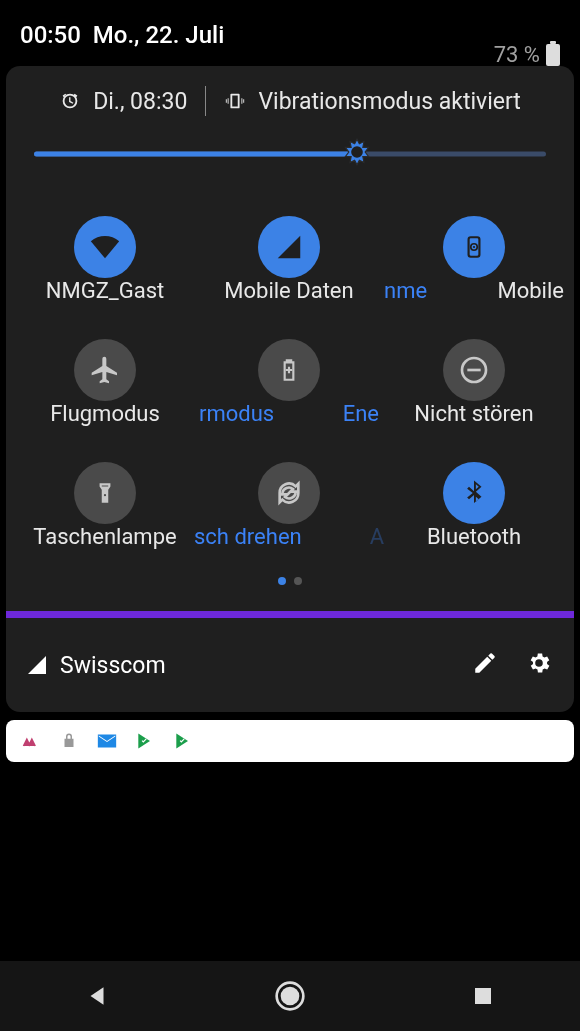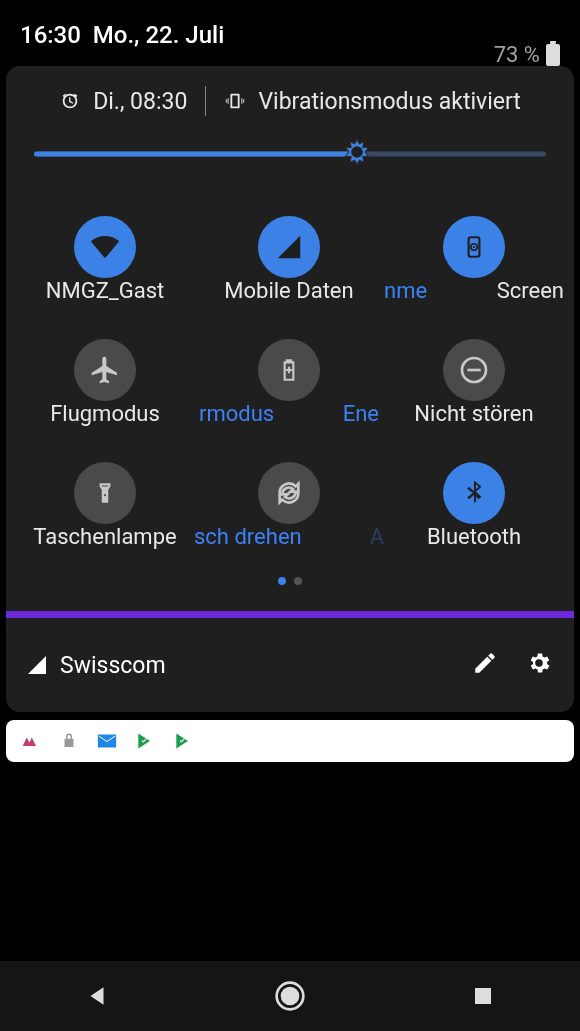--- a/index.html
+++ b/index.html
@@ -52,21 +52,21 @@
   .mid-bg { position:absolute; left:0; right:0; top:830px; height:130px; background:#2f2f2f; z-index:-1;}
 
   
   .grid-wrap { position: relative; overflow: hidden; }
 </style>
 </head>
 <body>
 
 <div class="status-bar">
   <div class="status-left">
-    <span>16:30</span>&nbsp;&nbsp;<span>Mo., 22. Juli</span>
+    <span>00:50</span>&nbsp;&nbsp;<span>Mo., 22. Juli</span>
   </div>
   <div class="status-right">
     <span>73 %</span>
     <span class="battery-icon"></span>
   </div>
 </div>
 
 <div class="panel">
 
   <div class="header-row">
@@ -120,21 +120,21 @@
     <div class="tile" style="position:relative;">
       <div class="circle active icon">
         <svg width="26" height="26" viewBox="0 0 24 24">
               <rect x="7" y="3" width="10" height="18" rx="2" fill="none" stroke="#1f1f1f" stroke-width="2"></rect>
               <circle cx="12" cy="12" r="3" fill="none" stroke="#1f1f1f" stroke-width="1.5"></circle>
               <circle cx="12" cy="12" r="1" fill="#1f1f1f"></circle>
             </svg>
       </div>
       <div style="display:flex; justify-content:space-between; width:180px;">
         <span class="frag">nme</span>
-        <span class="tile-label">Screen</span>
+        <span class="tile-label">Mobile</span>
       </div>
     </div>
 
     <div class="tile">
       <div class="circle inactive icon">
         <svg width="32" height="32" viewBox="0 0 24 24">
               <path fill="#c8c8c8" d="M21 16v-2l-8-5V3.5a1.5 1.5 0 0 0-3 0V9l-8 5v2l8-2.5V19l-2 1.5V22l3.5-1 3.5 1v-1.5L13 19v-5.5l8 2.5z"></path>
             </svg>
       </div>
       <div class="tile-label">Flugmodus</div>

